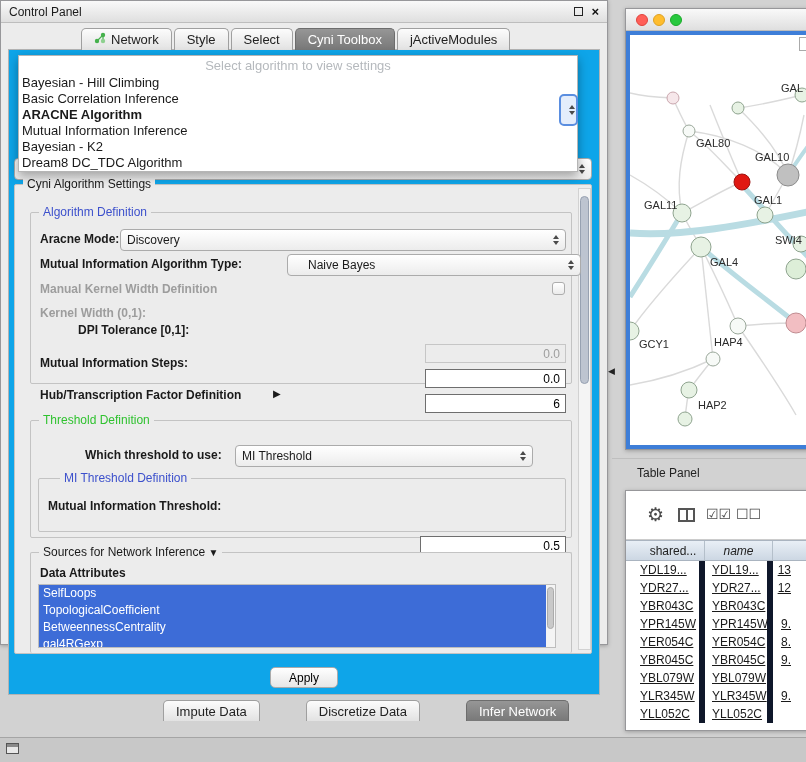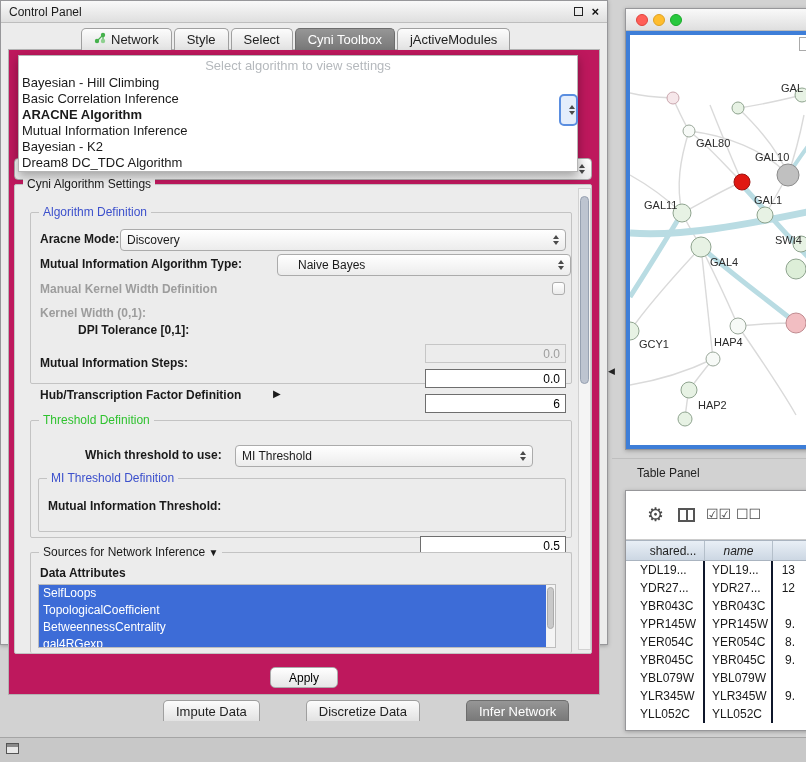--- a/index.html
+++ b/index.html
@@ -13,21 +13,21 @@
           background:linear-gradient(#f9f9f9,#dfdfdf); border-bottom:1px solid #bdbdbd;
           display:flex; align-items:center; font-size:12px; padding:0 8px; }
   .tbar .sp { flex:1; }
   .float-ico { width:9px; height:9px; border:1.5px solid #222; margin-right:8px; display:inline-block; }
   .close-ico { font-weight:900; font-size:13px; color:#111; line-height:1; }
   .tabs { position:absolute; display:flex; }
   .tab { height:22px; padding:0 12px; margin-right:2px; display:flex; align-items:center; gap:5px;
          font-size:13px; color:#222; background:linear-gradient(#fcfcfc,#e2e2e2);
          border:1px solid #9f9f9f; border-bottom:none; border-radius:5px 5px 0 0; }
   .tab.sel { background:linear-gradient(#969696,#787878); color:#fff; border-color:#6d6d6d; }
-  .panel { position:absolute; background:#be185d; border:1px solid #b3b3b3; }
+  .panel { position:absolute; background:#0ea5e9; border:1px solid #b3b3b3; }
   .group { position:absolute; border:1px solid #c3c3c3; border-radius:2px; background:#ececec; }
   .legend { position:absolute; top:-8px; left:8px; background:#ececec; padding:0 4px; font-size:12px; white-space:nowrap; }
   .lbl { position:absolute; font-size:12px; font-weight:bold; white-space:nowrap; }
   .lbl.dis { color:#9d9d9d; }
   .combo { position:absolute; height:22px; background:linear-gradient(#ffffff,#ececec);
            border:1px solid #ababab; border-radius:4px; display:flex; align-items:center;
            font-size:12px; padding:0 6px; }
   .combo .val { flex:1; }
   .spin { display:flex; flex-direction:column; align-items:center; margin-left:6px; }
   .spin i { display:block; width:0; height:0; border-left:3.5px solid transparent; border-right:3.5px solid transparent; }
@@ -54,21 +54,21 @@
   .net-canvas { position:absolute; left:0; top:22px; right:0; bottom:0; background:#fff; border:4px solid #3e7ed8; }
   .section-title { position:absolute; font-size:12px; color:#222; }
   .tool-ico { position:absolute; color:#4a4a4a; }
   .col-ico { position:absolute; width:17px; height:14px; border:2px solid #555; }
   .col-ico::after { content:""; position:absolute; left:6px; top:0; bottom:0; width:2px; background:#555; }
   .thead { position:absolute; left:0; right:0; height:21px; display:flex;
            background:linear-gradient(#e9eff6,#ccd7e3); border-top:1px solid #aab4c0; border-bottom:1px solid #aab4c0;
            font-size:12px; color:#222; }
   .thead div { border-right:1px solid #b4bfca; display:flex; align-items:center; justify-content:center; }
   .trow { position:absolute; left:0; right:0; height:18px; display:flex; font-size:12px; align-items:center; background:#fff; }
-  .trow div { height:18px; line-height:18px; border-right:2px solid #0f172a; }
+  .trow div { height:18px; line-height:18px; border-right:6px solid #0f172a;text-decoration:underline; }
   .c1 { width:79px; padding-left:14px; }
   .c2 { width:68px; padding-left:7px; }
   .c3 { flex:1; text-align:right; padding-right:22px; }
   .tri { font-size:10px; }
 </style>
 </head>
 <body>
 
 <div class="screen">
 
@@ -129,21 +129,21 @@
           <span class="lbl" style="left:9px;top:19px;">Aracne Mode:</span>
           <div class="combo" style="left:89px;top:16px;width:446px;">
             <span class="val">Discovery</span>
             <span class="spin">
                 <i class="up"></i>
                 <i class="dn"></i>
               </span>
           </div>
 
           <span class="lbl" style="left:9px;top:44px;">Mutual Information Algorithm Type:</span>
-          <div class="combo" style="left:246px;top:41px;width:294px;padding-left:20px;">
+          <div class="combo" style="left:256px;top:41px;width:294px;padding-left:20px;">
             <span class="val">Naive Bayes</span>
             <span class="spin">
                 <i class="up"></i>
                 <i class="dn"></i>
               </span>
           </div>
 
           <span class="lbl dis" style="left:9px;top:69px;">Manual Kernel Width Definition</span>
           <span class="cbox" style="left:521px;top:69px;"></span>
 
@@ -166,21 +166,21 @@
           <span class="lbl" style="left:54px;top:27px;">Which threshold to use:</span>
           <div class="combo" style="left:204px;top:24px;width:298px;">
             <span class="val">MI Threshold</span>
             <span class="spin">
                 <i class="up"></i>
                 <i class="dn"></i>
               </span>
           </div>
 
           <div class="group" style="left:7px;top:57px;width:528px;height:54px;">
-            <span class="legend" style="color:#3c50cc;">MI Threshold Definition</span>
+            <span class="legend" style="color:#3c50cc;margin-left:13px;">MI Threshold Definition</span>
             <span class="lbl" style="left:9px;top:20px;">Mutual Information Threshold:</span>
             <input class="field" style="left: 381px; top: 17px; width: 146px; height: 20px;" value="0.5">
           </div>
         </div>
 
         <div class="group" style="left:15px;top:367px;width:542px;height:101px;border-bottom:none;">
           <span class="legend">
             <span>Sources for Network Inference</span>
             <span class="tri">▼</span>
           </span>

